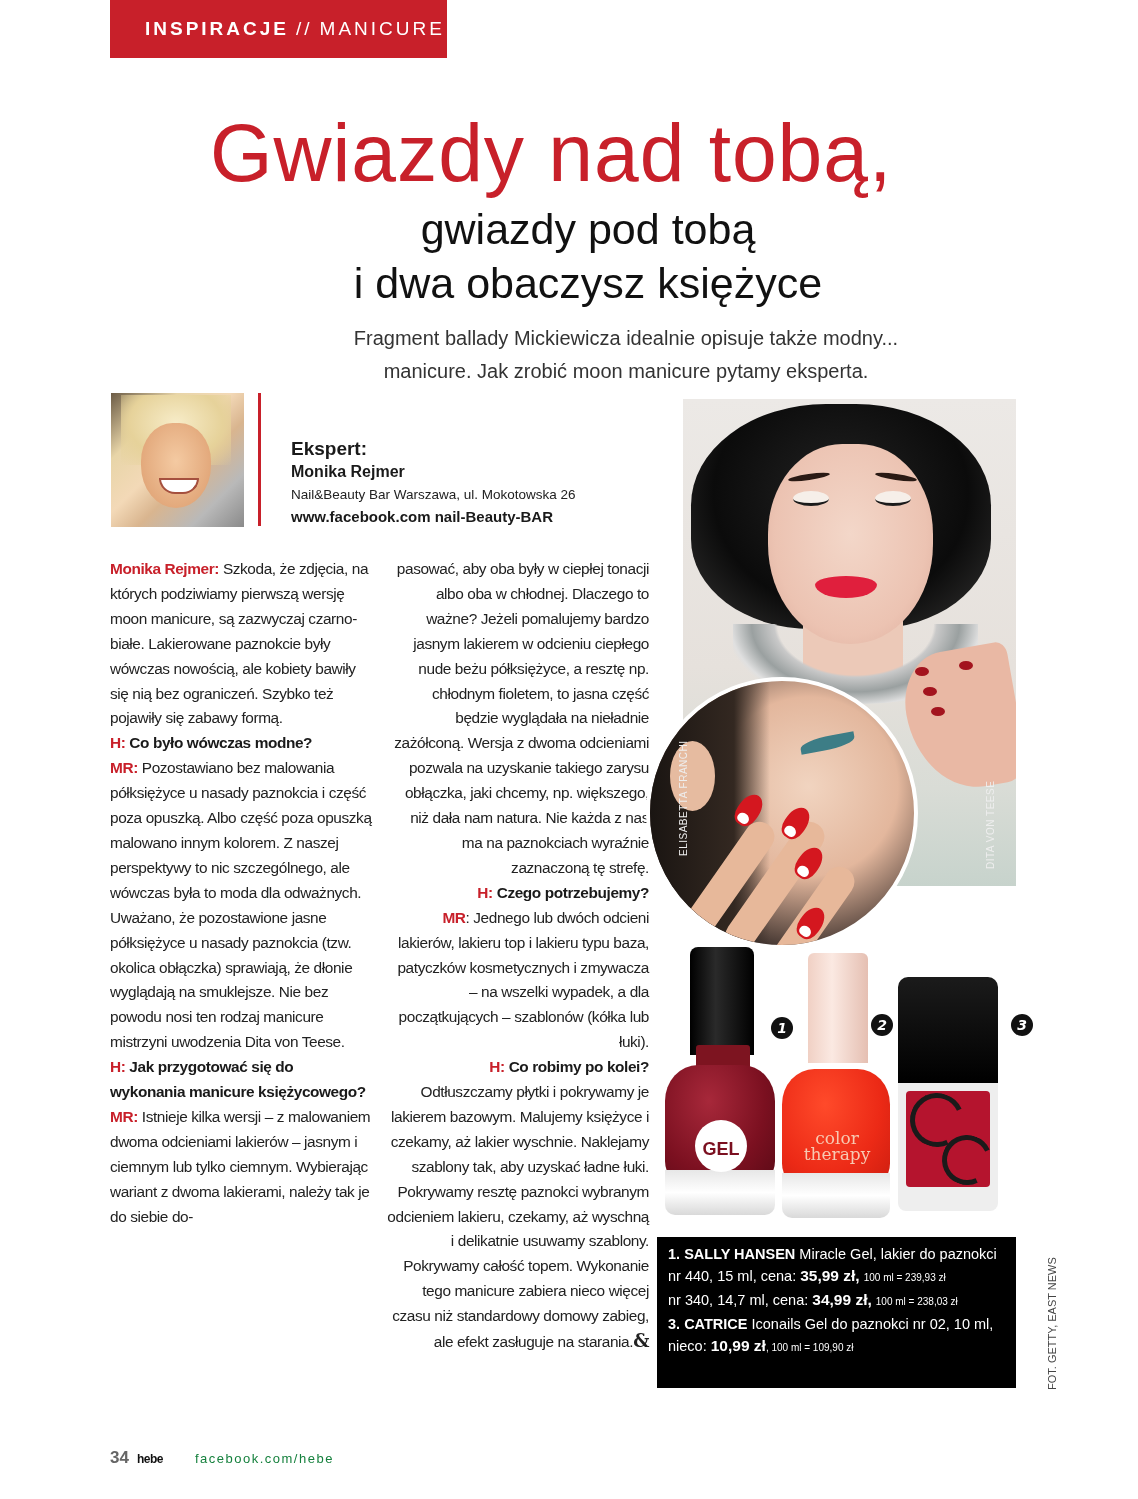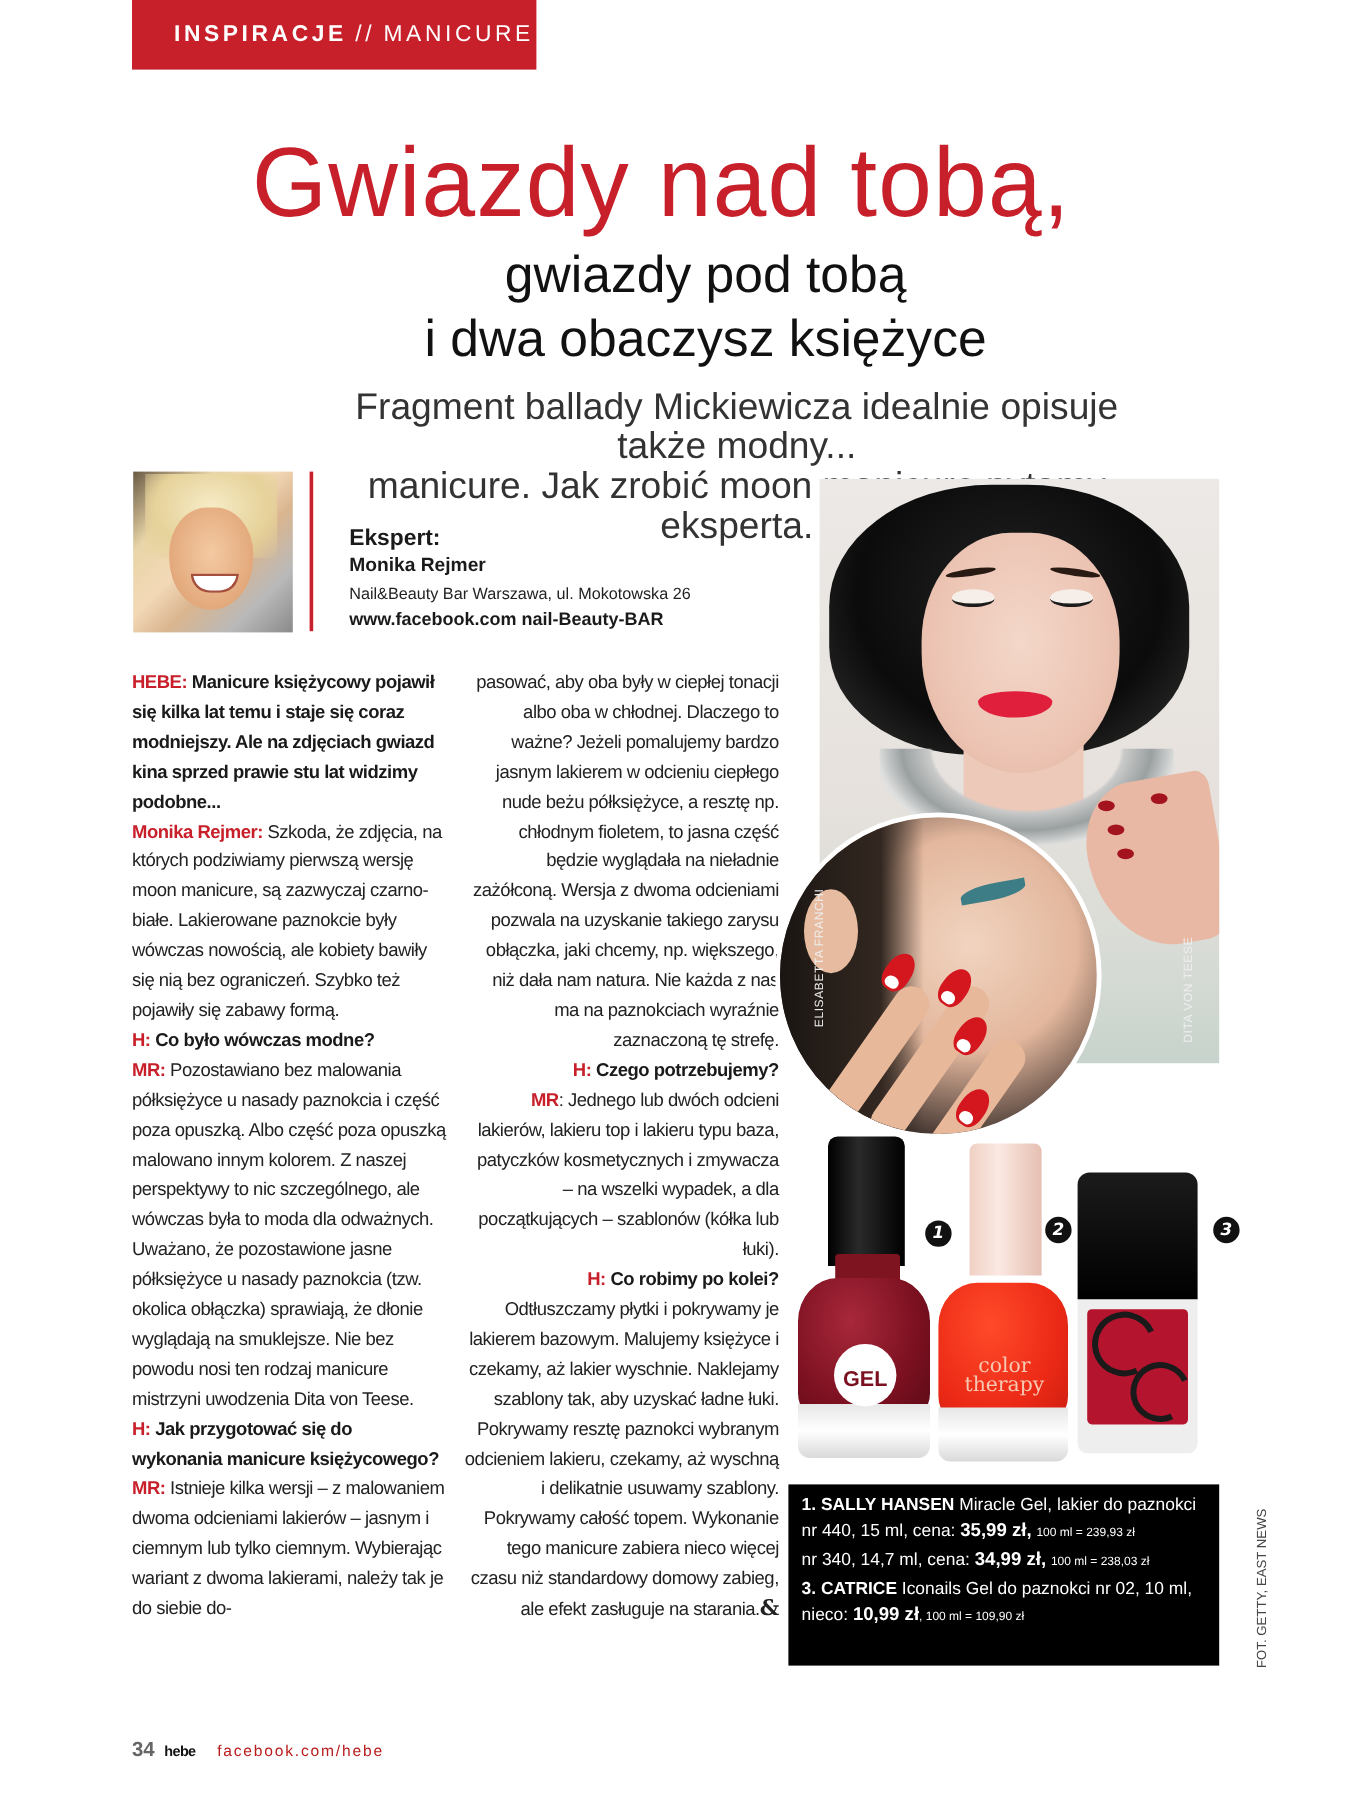--- a/index.html
+++ b/index.html
@@ -7,21 +7,21 @@
   .abs { position: absolute; }
 
   .section-tag { left: 110px; top: 0; width: 337px; height: 58px; background: #c8202a; color: #fff; display: flex; align-items: center; padding-left: 22px; box-sizing: border-box; font-family: "Liberation Sans", sans-serif; font-size: 19px; letter-spacing: 3px; white-space: nowrap; }
   .section-tag .strong { font-weight: bold; margin-left: 13px; }
   .section-tag .sep { font-weight: normal; margin: 0 7px; }
   .section-tag .sub { font-weight: normal; }
   .t1 { position: absolute; left: 210px; top: 112px; font-size: 82px; color: #c8202a; font-family: "Liberation Sans", sans-serif; font-weight: normal; letter-spacing: 1px; white-space: nowrap; line-height: 1; transform: scaleX(0.98); transform-origin: left; }
   .t2 { position: absolute; left: 0; width: 1176px; top: 208px; text-align: center; font-size: 43px; color: #111; font-family: "Liberation Sans", sans-serif; line-height: 1; }
   .t3 { position: absolute; left: 0; width: 1176px; top: 262px; text-align: center; font-size: 43px; color: #111; font-family: "Liberation Sans", sans-serif; line-height: 1; }
 
-  .lead { position: absolute; left: 264px; width: 700px; top: 322px; text-align: right; font-family: "Liberation Sans", sans-serif; font-size: 31px; line-height: 33px; color: #333; }
+  .lead { position: absolute; left: 276px; width: 700px; top: 322px; text-align: right; font-family: "Liberation Sans", sans-serif; font-size: 20px; line-height: 33px; color: #333; }
   .lead div { text-align: center; }
 
   .expert-photo { left: 111px; top: 393px; width: 133px; height: 134px; background: linear-gradient(135deg, #6b5b45 0%, #e8d5a8 25%, #f3d9b7 45%, #d9b58f 60%, #b9b9b9 80%, #8a8a8a 100%); overflow: hidden; }
   .expert-photo .hair { position: absolute; left: 10px; top: 2px; width: 110px; height: 70px; background: radial-gradient(ellipse at 50% 40%, #f7ecc8 0%, #e6d29a 60%, rgba(230,210,154,0) 100%); }
   .expert-photo .face { position: absolute; left: 30px; top: 30px; width: 70px; height: 85px; border-radius: 45% 45% 50% 50%; background: radial-gradient(ellipse at 50% 45%, #f4caa2 0%, #e3a97c 70%, #c88a60 100%); }
   .expert-photo .smile { position: absolute; left: 48px; top: 85px; width: 36px; height: 12px; border-radius: 0 0 20px 20px; background: #fff; border: 2px solid #a5503e; }
   .expert-rule { left: 258px; top: 393px; width: 3px; height: 133px; background: #c8202a; }
   .expert-info { left: 291px; top: 438px; font-family: "Liberation Sans", sans-serif; }
   .expert-info .label { font-weight: bold; font-size: 19px; line-height: 22px; }
   .expert-info .name { font-weight: bold; font-size: 16px; line-height: 24px; }
@@ -78,21 +78,21 @@
   .products-box .line { white-space: nowrap; }
   .products-box b { font-weight: bold; }
   .products-box .small { font-size: 10px; }
   .products-box .price { font-weight: bold; font-size: 15.5px; }
 
   .credit-side { left: 1046px; top: 1390px; font-family: "Liberation Sans", sans-serif; font-size: 11px; color: #444; transform: rotate(-90deg); transform-origin: left top; white-space: nowrap; }
 
   .footer { left: 110px; top: 1448px; font-family: "Liberation Sans", sans-serif; display: flex; align-items: baseline; gap: 8px; }
   .footer .page { font-size: 17px; color: #666; font-weight: bold; }
   .footer .brand { font-size: 12px; color: #111; font-weight: bold; letter-spacing: -0.5px; }
-  .footer .url { font-size: 13px; color: #b91c1c; letter-spacing: 1.5px; margin-left: 10px; }
+  .footer .url { font-size: 13px; color: #15803d; letter-spacing: 1.5px; margin-left: 24px; }
 </style>
 </head>
 <body>
 
 <div class="abs section-tag">
   <span class="strong">INSPIRACJE</span>
   <span class="sep">//</span>
   <span class="sub">MANICURE</span>
 </div>
 
@@ -112,21 +112,20 @@
 </div>
 <div class="abs expert-rule"></div>
 <div class="abs expert-info">
   <div class="label">Ekspert:</div>
   <div class="name">Monika Rejmer</div>
   <div class="addr">Nail&amp;Beauty Bar Warszawa, ul. Mokotowska 26</div>
   <div class="web">www.facebook.com nail-Beauty-BAR</div>
 </div>
 
 <div class="col col1">
-  <p><span class="red">HEBE:</span> <span class="q">Manicure księżycowy pojawił się kilka lat temu i staje się coraz modniejszy. Ale na zdjęciach gwiazd kina sprzed prawie stu lat widzimy podobne...</span></p>
   <p><span class="red">Monika Rejmer:</span> <span>Szkoda, że zdjęcia, na których podziwiamy pierwszą wersję moon manicure, są zazwyczaj czarno-białe. Lakierowane paznokcie były wówczas nowością, ale kobiety bawiły się nią bez ograniczeń. Szybko też pojawiły się zabawy formą.</span></p>
   <p><span class="red">H:</span> <span class="q">Co było wówczas modne?</span></p>
   <p><span class="red">MR:</span> <span>Pozostawiano bez malowania półksiężyce u nasady paznokcia i część poza opuszką. Albo część poza opuszką malowano innym kolorem. Z naszej perspektywy to nic szczególnego, ale wówczas była to moda dla odważnych. Uważano, że pozostawione jasne półksiężyce u nasady paznokcia (tzw. okolica obłączka) sprawiają, że dłonie wyglądają na smuklejsze. Nie bez powodu nosi ten rodzaj manicure mistrzyni uwodzenia Dita von Teese.</span></p>
   <p><span class="red">H:</span> <span class="q">Jak przygotować się do wykonania manicure księżycowego?</span></p>
   <p><span class="red">MR:</span> <span>Istnieje kilka wersji – z malowaniem dwoma odcieniami lakierów – jasnym i ciemnym lub tylko ciemnym. Wybierając wariant z dwoma lakierami, należy tak je do siebie do-</span></p>
 </div>
 
 <div class="col col2">
   <p><span>pasować, aby oba były w ciepłej tonacji albo oba w chłodnej. Dlaczego to ważne? Jeżeli pomalujemy bardzo jasnym lakierem w odcieniu ciepłego nude beżu półksiężyce, a resztę np. chłodnym fioletem, to jasna część będzie wyglądała na nieładnie zażółconą. Wersja z dwoma odcieniami pozwala na uzyskanie takiego zarysu obłączka, jaki chcemy, np. większego, niż dała nam natura. Nie każda z nas ma na paznokciach wyraźnie zaznaczoną tę strefę.</span></p>
   <p><span class="red">H:</span> <span class="q">Czego potrzebujemy?</span></p>

